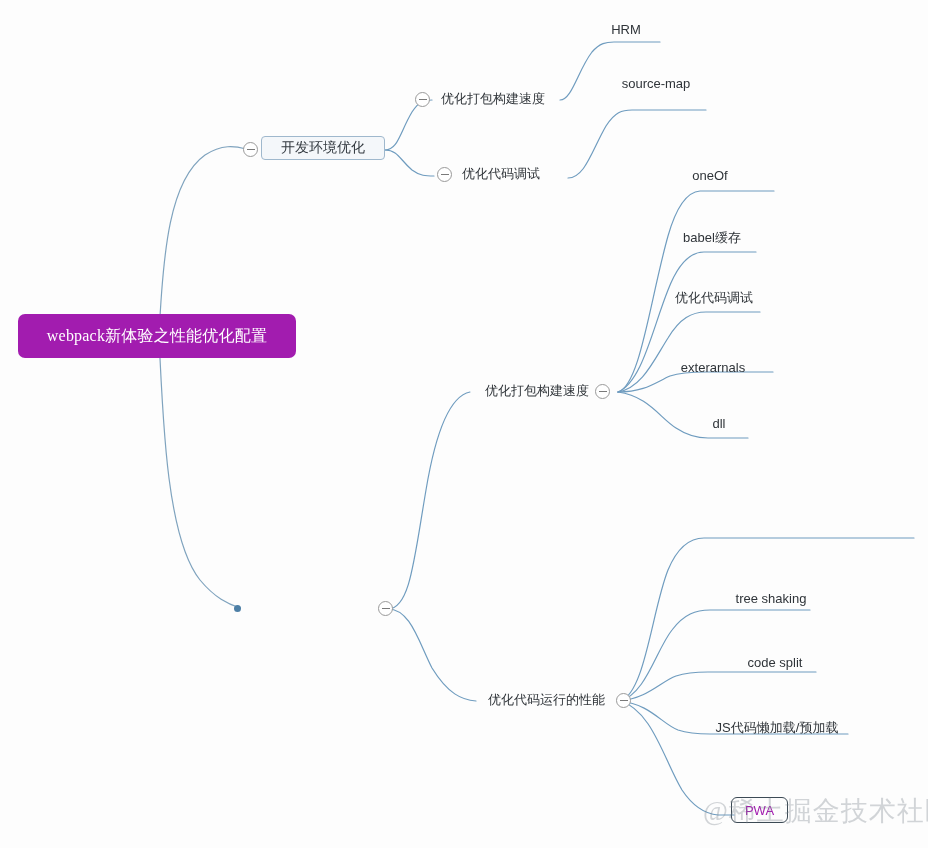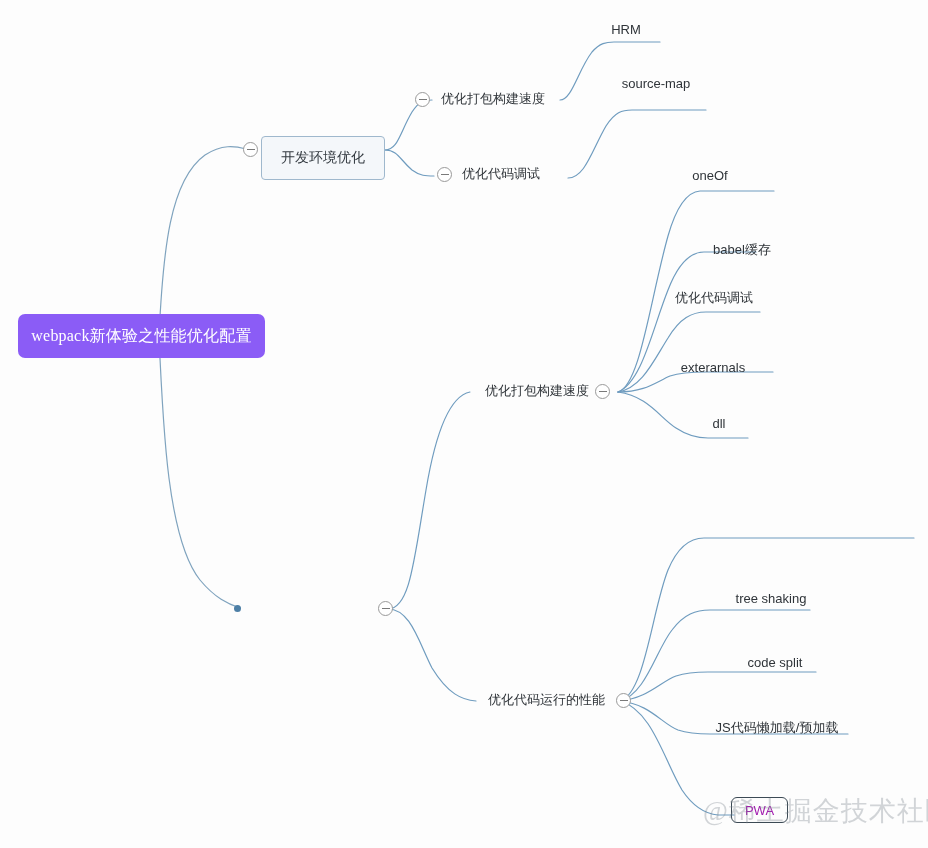--- a/index.html
+++ b/index.html
@@ -26,24 +26,24 @@
     width: 928px;
     height: 848px;
     pointer-events: none;
   }
 
   
   .root-node {
     position: absolute;
     left: 18px;
     top: 314px;
-    width: 247px;
+    width: 278px;
     height: 44px;
     border-radius: 7px;
-    background: #8b5cf6;
+    background: #a21caf;
     display: flex;
     align-items: center;
     justify-content: center;
     box-sizing: border-box;
     z-index: 6;
   }
   .root-node .root-label {
     color: #ffffff;
     font-size: 16px;
     font-family: "Liberation Serif", "DejaVu Serif", serif;
@@ -55,21 +55,21 @@
   .box-node {
     position: absolute;
     border: 1px solid #9fb8cd;
     background: #f4f7fa;
     border-radius: 4px;
     display: flex;
     align-items: center;
     justify-content: center;
     box-sizing: border-box;
     z-index: 5;
-    height: 44px;
+    height: 24px;
   }
   .box-node .box-label {
     font-size: 14px;
     color: #333a40;
     white-space: nowrap;
     font-family: "Liberation Sans", "DejaVu Sans", sans-serif;
   }
 
   
   .text-node {
@@ -205,21 +205,21 @@
   <span class="text-node center" style="left:626px; top:22px;">HRM</span>
   <span class="text-node center" style="left:656px; top:76px;">source-map</span>
 
   <span class="text-node" style="left:485px; top:383px;">优化打包构建速度</span>
   <span class="toggle" style="left:595px; top:384px;"></span>
 
   <span class="text-node" style="left:488px; top:692px;">优化代码运行的性能</span>
   <span class="toggle" style="left:616px; top:693px;"></span>
 
   <span class="text-node center" style="left:710px; top:168px;">oneOf</span>
-  <span class="text-node center" style="left:712px; top:242px;margin-left:30px;">babel缓存</span>
+  <span class="text-node center" style="left:712px; top:230px;">babel缓存</span>
   <span class="text-node center" style="left:714px; top:290px;">优化代码调试</span>
   <span class="text-node center" style="left:713px; top:350px;margin-top:10px;">exterarnals</span>
   <span class="text-node center" style="left:719px; top:416px;">dll</span>
 
   <span class="text-node center" style="left:758px; top:591px;margin-left:13px;">tree shaking</span>
   <span class="text-node center" style="left:775px; top:655px;">code split</span>
   <span class="text-node center" style="left:777px; top:720px;">JS代码懒加载/预加载</span>
 
   <div class="pwa-node">
     <span class="pwa-label">PWA</span>

